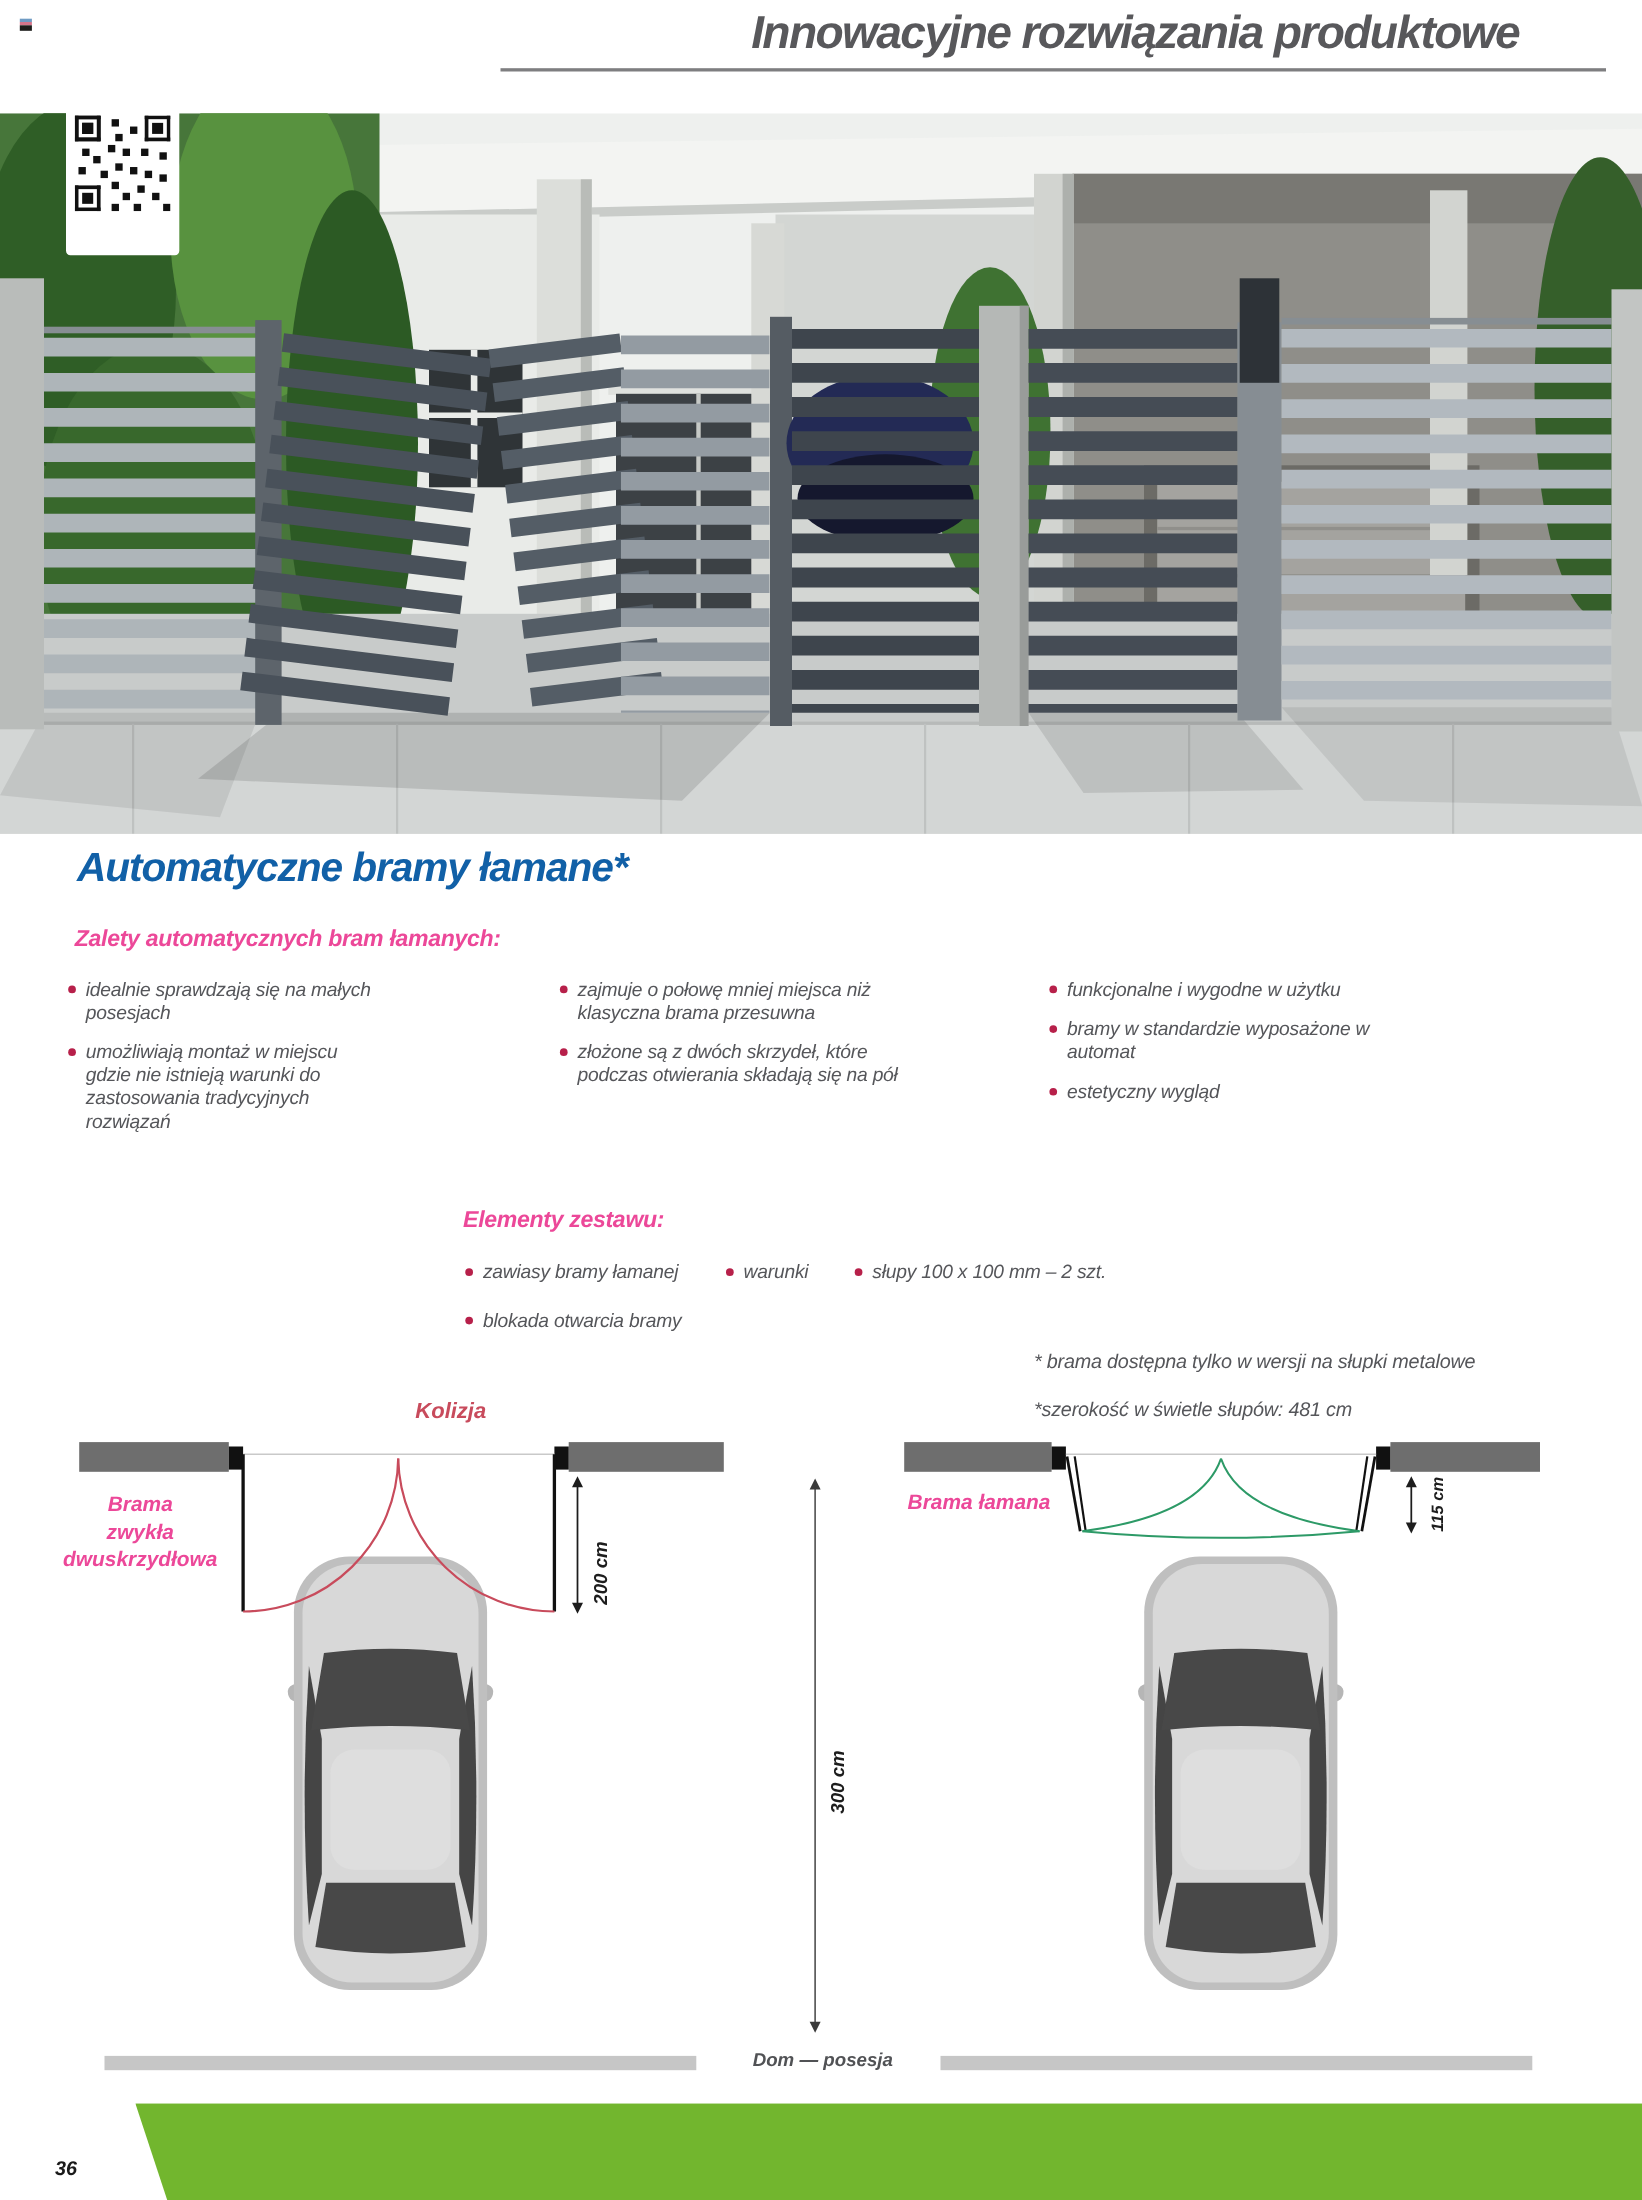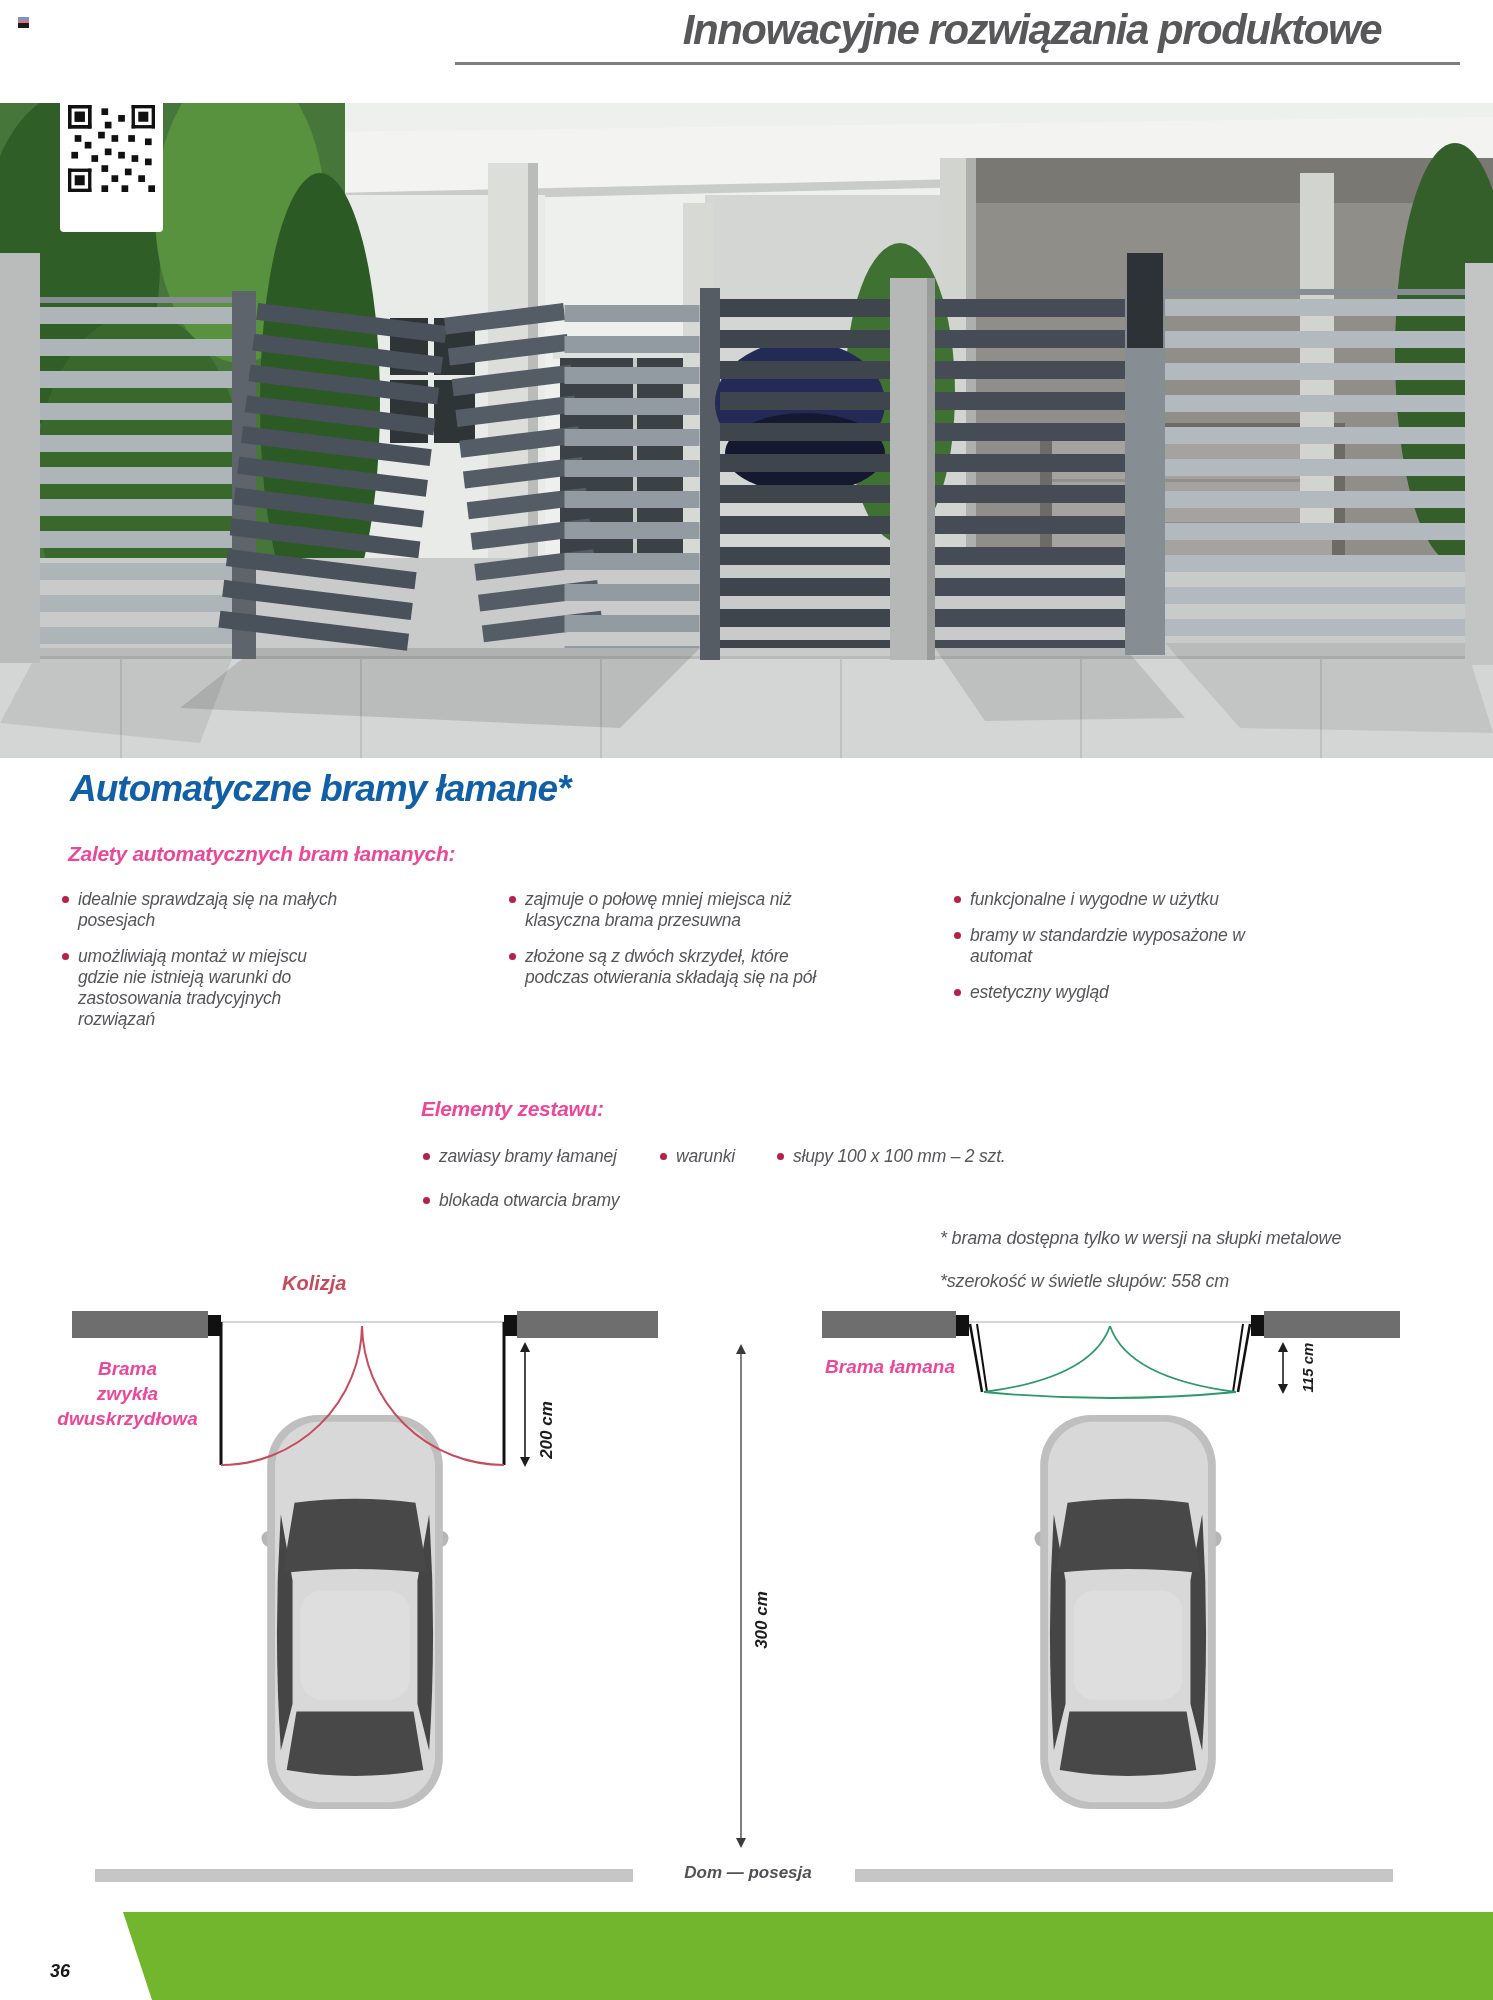--- a/index.html
+++ b/index.html
@@ -33,21 +33,21 @@
   .col-3{left:954px;width:310px;}
   .b-item{display:flex;margin-bottom:15px;color:#55565a;font-size:17.5px;line-height:21px;letter-spacing:-0.2px;}
   .b-dot{flex:0 0 auto;width:7px;height:7px;border-radius:50%;background:#b7204a;margin:7px 9px 0 0;}
   .el-item{position:absolute;display:flex;color:#55565a;font-size:17.5px;line-height:21px;white-space:nowrap;letter-spacing:-0.2px;}
   
   .note{position:absolute;left:940px;color:#55565a;font-size:18px;white-space:nowrap;letter-spacing:-0.2px;}
   .note-1{top:1228px;}
   .note-2{top:1271px;}
   
   .dg-label{position:absolute;color:#ec4899;font-weight:600;}
-  .lbl-kolizja{left:282px;top:1272px;width:160px;text-align:left;color:#c84b5c;font-weight:bold;font-size:20px;}
+  .lbl-kolizja{left:282px;top:1272px;width:160px;text-align:right;color:#c84b5c;font-weight:bold;font-size:20px;}
   .lbl-zwykla{left:45px;top:1356px;width:165px;text-align:center;font-size:19px;line-height:25px;white-space:pre-line;}
   .lbl-lamana{left:815px;top:1356px;width:150px;text-align:center;font-size:19px;}
   .dim{position:absolute;color:#1d1d1d;font-weight:bold;text-align:center;white-space:nowrap;}
   .dim-200{left:512px;top:1420px;width:70px;font-size:17px;transform:rotate(-90deg);}
   .dim-300{left:727px;top:1610px;width:70px;font-size:17px;transform:rotate(-90deg);}
   .dim-115{left:1277px;top:1359px;width:60px;font-size:15px;transform:rotate(-90deg);}
   .lbl-dom{left:648px;top:1863px;width:200px;text-align:center;font-size:17px;font-weight:bold;color:#515255;}
   
   .footer-band{position:absolute;left:0;top:1912px;width:1493px;height:88px;background:#72b62e;
     clip-path:polygon(123px 0,1493px 0,1493px 88px,152px 88px);}
@@ -246,21 +246,21 @@
   <div class="el-item" style="left:777px;top:1146px;">
       <span class="b-dot"></span>
       <span>słupy 100 x 100 mm – 2 szt.</span>
     </div>
   <div class="el-item" style="left:423px;top:1190px;">
       <span class="b-dot"></span>
       <span>blokada otwarcia bramy</span>
     </div>
 
   <div class="note note-1">* brama dostępna tylko w wersji na słupki metalowe</div>
-  <div class="note note-2">*szerokość w świetle słupów: 558 cm</div>
+  <div class="note note-2">*szerokość w świetle słupów: 481 cm</div>
 
   <svg class="diagram-svg" width="1493" height="630" viewBox="0 1270 1493 630">
     <defs>
       <symbol id="car" viewBox="0 0 200 410">
         <rect x="4" y="118" width="34" height="16" rx="7" fill="#b6b6b6" transform="rotate(-18 21 126)"></rect>
         <rect x="162" y="118" width="34" height="16" rx="7" fill="#b6b6b6" transform="rotate(18 179 126)"></rect>
         <rect x="10" y="2" width="180" height="404" rx="52" fill="#bfbfbf"></rect>
         <rect x="18" y="9" width="164" height="390" rx="46" fill="#d8d8d8"></rect>
         <path d="M24 104 L36 172 L36 298 L24 346 Q16 226 24 104 Z" fill="#454545"></path>
         <path d="M176 104 L164 172 L164 298 L176 346 Q184 226 176 104 Z" fill="#454545"></path>

